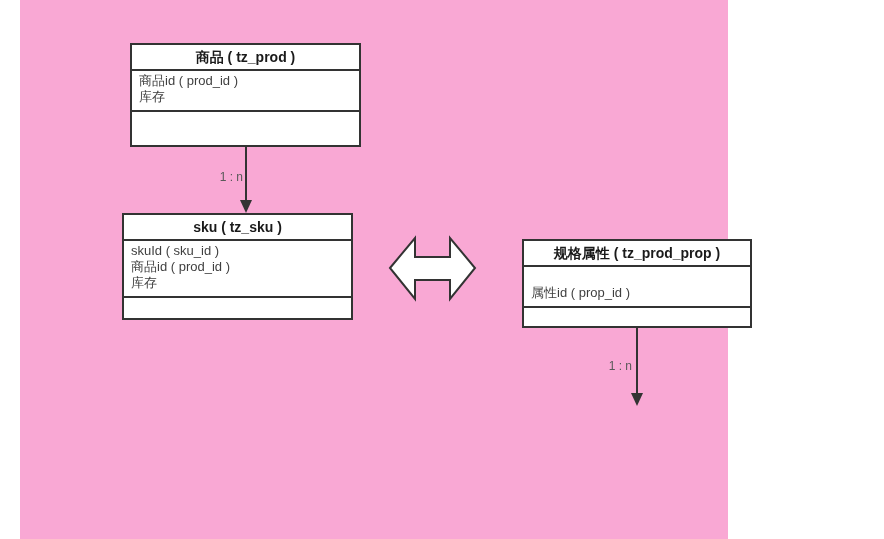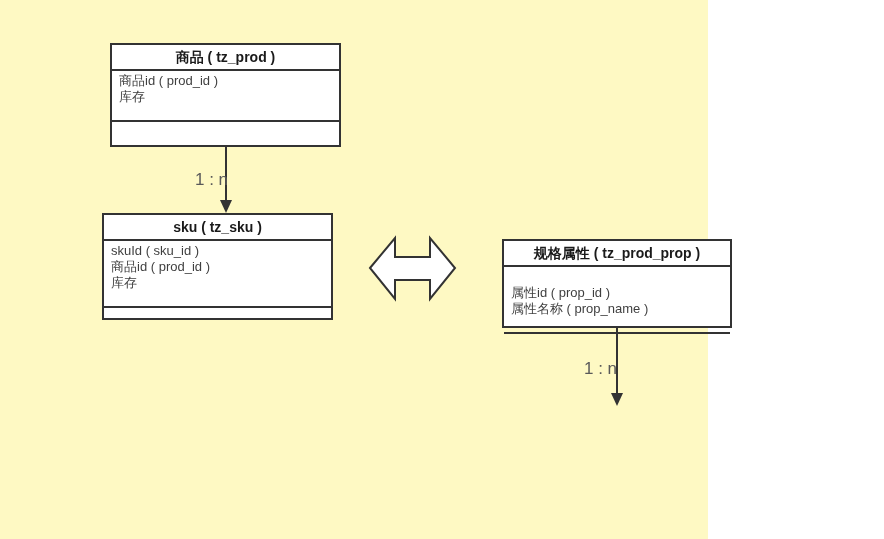--- a/index.html
+++ b/index.html
@@ -5,21 +5,22 @@
   html, body {
     margin: 0; padding: 0;
     width: 884px; height: 539px;
     background: #ffffff;
     font-family: "Liberation Sans", "DejaVu Sans", sans-serif;
     overflow: hidden;
   }
   .canvas {
     position: relative;
     width: 708px; height: 539px;
-    background: #fef9c3;
+    background: #f9a8d4;
+    margin-left: 20px;
   }
   .entity {
     position: absolute;
     box-sizing: border-box;
     display: flex;
     flex-direction: column;
     background: #ffffff;
     border: 2px solid #333333;
   }
   .entity-title {
@@ -29,32 +30,32 @@
     text-align: center;
     font-size: 14px;
     font-weight: bold;
     color: #1a1a1a;
     border-bottom: 2px solid #333333;
     white-space: nowrap;
     overflow: hidden;
   }
   .entity-fields {
     flex: 0 0 auto;
-    padding: 2px 6px 15px 7px;
+    padding: 2px 6px 5px 7px;
     font-size: 13px;
     line-height: 16px;
     color: #3f3f3f;
     border-bottom: 2px solid #333333;
   }
   .entity-field { white-space: nowrap; overflow: hidden; }
   .entity-empty { flex: 1 1 auto; }
   .cardinality {
     position: absolute;
     width: 28px;
-    font-size: 17px;
+    font-size: 12px;
     color: #595959;
     text-align: right;
     white-space: nowrap;
   }
   .connector-layer {
     position: absolute;
     left: 0; top: 0;
     width: 884px; height: 539px;
     pointer-events: none;
   }
@@ -101,21 +102,20 @@
       <div class="entity-field">商品id ( prod_id )</div>
       <div class="entity-field">库存</div>
     </div>
     <div class="entity-empty"></div>
   </div>
 
   <div class="entity" id="entity-prod-prop">
     <div class="entity-title">规格属性 ( tz_prod_prop )</div>
     <div class="entity-fields">
       <div class="entity-field">属性id ( prop_id )</div>
-      <div class="entity-field">属性名称 ( prop_name )</div>
     </div>
     <div class="entity-empty"></div>
   </div>
 
 
   <span class="cardinality" id="cardinality-1">1 : n</span>
   <span class="cardinality" id="cardinality-2">1 : n</span>
 
 </div>
 

